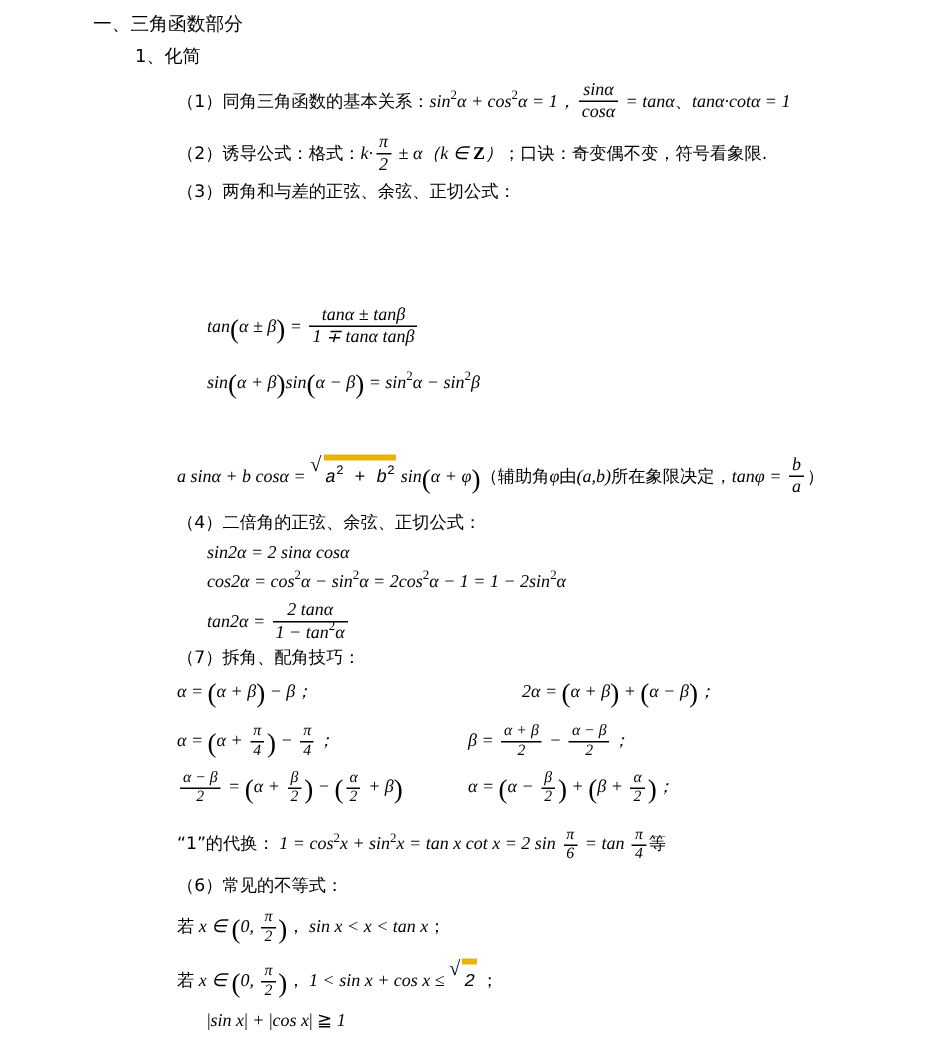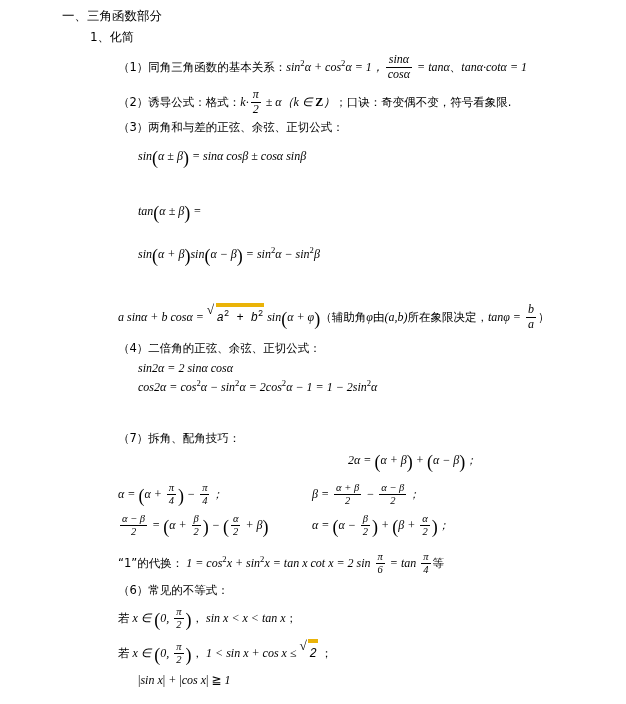--- a/index.html
+++ b/index.html
@@ -98,27 +98,24 @@
   </div>
 
   <div class="line" style="left:118px; top:88px;">
     <span class="cn">（2）诱导公式：格式：</span><span class="mth">k·<span class="frac"><span class="num">π</span><span class="den">2</span></span> ± α（k ∈ <span class="up"><b>Z</b></span>）</span><span class="cn">；口诀：奇变偶不变，符号看象限.</span>
   </div>
 
   <div class="line" style="left:118px; top:120px;">
     <span class="cn">（3）两角和与差的正弦、余弦、正切公式：</span>
   </div>
 
-  <div class="line mth" style="left:138px; top:148px;">
-    sin<span class="paren-big">(</span>α ± β<span class="paren-big">)</span> = sinα cosβ ± cosα sinβ
-  </div>
 
 
   <div class="line mth" style="left:138px; top:203px;">
-    tan<span class="paren-big">(</span>α ± β<span class="paren-big">)</span> = 
+    tan<span class="paren-big">(</span>α ± β<span class="paren-big">)</span> = <span class="frac"><span class="num">tanα ± tanβ</span><span class="den">1 ∓ tanα tanβ</span></span>
   </div>
 
   <div class="line mth" style="left:138px; top:246px;">
     sin<span class="paren-big">(</span>α + β<span class="paren-big">)</span>sin<span class="paren-big">(</span>α − β<span class="paren-big">)</span> = sin<sup class="up">2</sup>α − sin<sup class="up">2</sup>β
   </div>
 
 
   <div class="line" style="left:118px; top:303px;">
     <span class="mth">a sinα + b cosα = <span class="sqrt"><span class="rad">a<sup class="up">2</sup> + b<sup class="up">2</sup></span></span> sin<span class="paren-big">(</span>α + φ<span class="paren-big">)</span></span><span class="cn">（辅助角</span><span class="mth">φ</span><span class="cn">由</span><span class="mth">(a,b)</span><span class="cn">所在象限决定，</span><span class="mth">tanφ = <span class="frac"><span class="num">b</span><span class="den">a</span></span></span><span class="cn">）</span>
   </div>
@@ -126,23 +123,29 @@
   <div class="line cn" style="left:118px; top:341px;">（4）二倍角的正弦、余弦、正切公式：</div>
 
   <div class="line mth" style="left:138px; top:361px;">
     sin2α = 2 sinα cosα
   </div>
 
   <div class="line mth" style="left:138px; top:380px;">
     cos2α = cos<sup class="up">2</sup>α − sin<sup class="up">2</sup>α = 2cos<sup class="up">2</sup>α − 1 = 1 − 2sin<sup class="up">2</sup>α
   </div>
 
+  <div class="line mth" style="left:138px; top:400px;">
+    tan2α = <span class="frac"><span class="num">2 tanα</span><span class="den">1 − tan<sup class="up">2</sup>α</span></span>
+  </div>
 
   <div class="line cn" style="left:118px; top:431px;">（7）拆角、配角技巧：</div>
 
+  <div class="line mth" style="left:118px; top:452px;">
+    α = <span class="paren-big">(</span>α + β<span class="paren-big">)</span> − β<span class="cn">；</span>
+  </div>
   <div class="line mth" style="left:312px; top:452px;margin-left:36px;">
     2α = <span class="paren-big">(</span>α + β<span class="paren-big">)</span> + <span class="paren-big">(</span>α − β<span class="paren-big">)</span><span class="cn">；</span>
   </div>
 
   <div class="line mth" style="left:118px; top:482px;">
     α = <span class="paren-big">(</span>α + <span class="frac small"><span class="num">π</span><span class="den">4</span></span><span class="paren-big">)</span> − <span class="frac small"><span class="num">π</span><span class="den">4</span></span><span class="cn">；</span>
   </div>
   <div class="line mth" style="left:312px; top:482px;">
     β = <span class="frac small"><span class="num">α + β</span><span class="den">2</span></span> − <span class="frac small"><span class="num">α − β</span><span class="den">2</span></span><span class="cn">；</span>
   </div>

